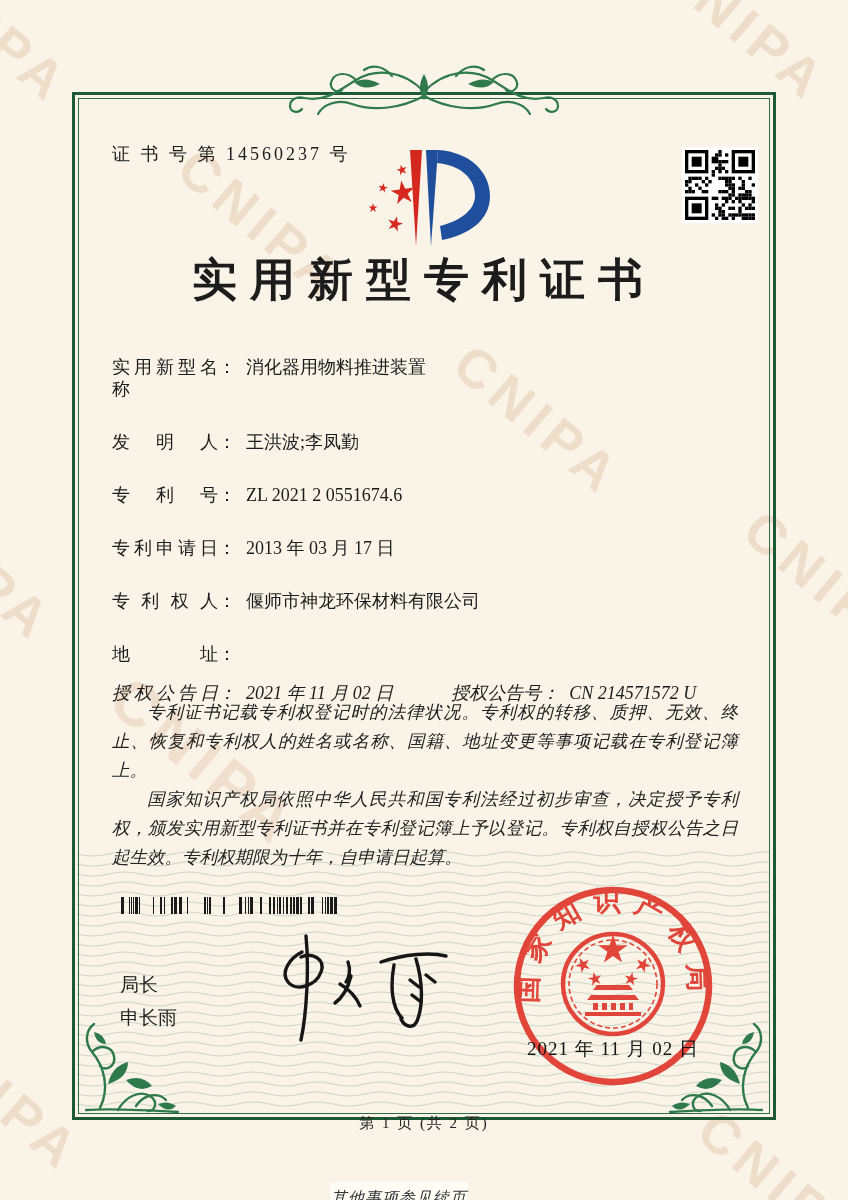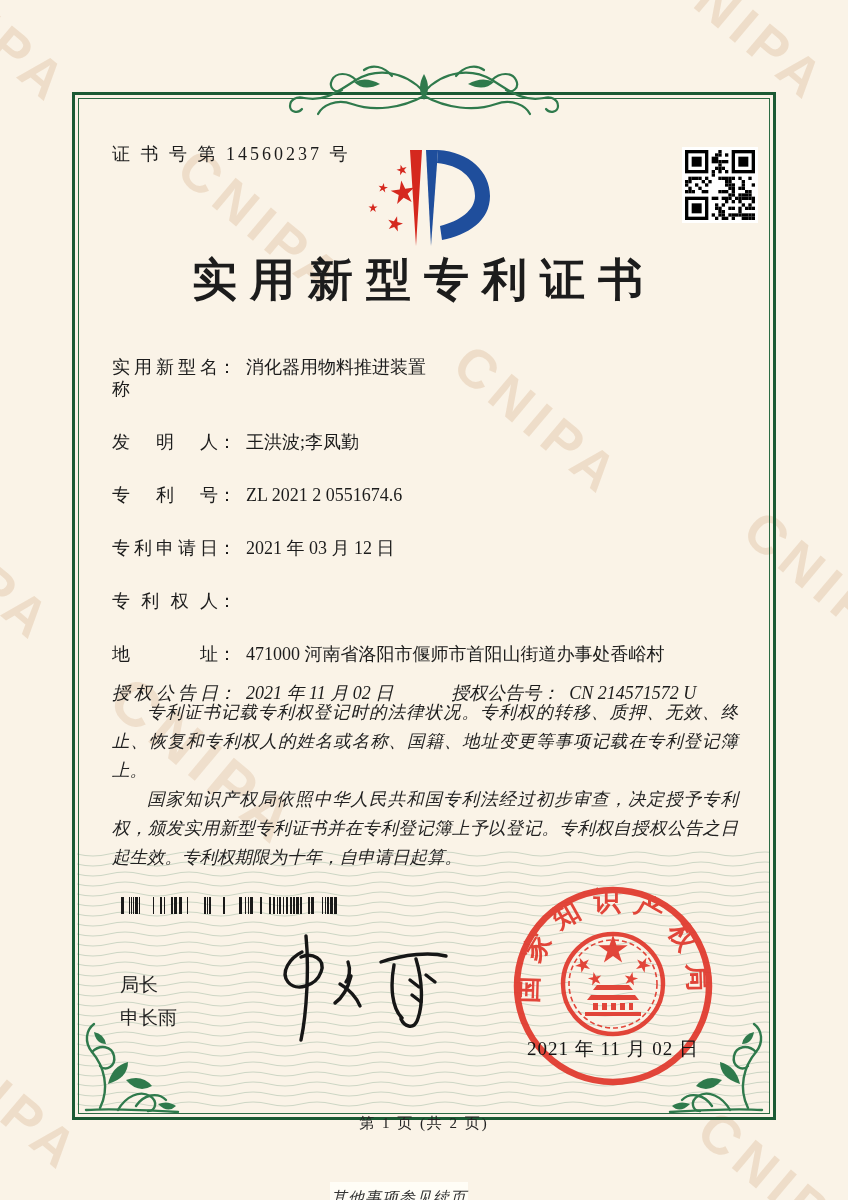--- a/index.html
+++ b/index.html
@@ -330,30 +330,30 @@
       <span class="fvalue">王洪波;李凤勤</span>
     </div>
     <div class="frow">
       <span class="flabel">专利号</span>
         <span class="fcolon">：</span>
       <span class="fvalue">ZL 2021 2 0551674.6</span>
     </div>
     <div class="frow">
       <span class="flabel">专利申请日</span>
         <span class="fcolon">：</span>
-      <span class="fvalue">2021 年 03 月 12 日</span>
+      <span class="fvalue">2013 年 03 月 17 日</span>
     </div>
     <div class="frow">
       <span class="flabel">专利权人</span>
         <span class="fcolon">：</span>
+      <span class="fvalue">偃师市神龙环保材料有限公司</span>
     </div>
     <div class="frow">
       <span class="flabel">地址</span>
         <span class="fcolon">：</span>
-      <span class="fvalue">471000 河南省洛阳市偃师市首阳山街道办事处香峪村</span>
     </div>
     <div class="frow-double">
       <div class="pair">
         <span class="flabel">授权公告日</span>
           <span class="fcolon">：</span>
         <span class="fvalue">2021 年 11 月 02 日</span>
       </div>
       <div class="pair right">
         <span class="flabel">授权公告号</span>
           <span class="fcolon">：</span>

